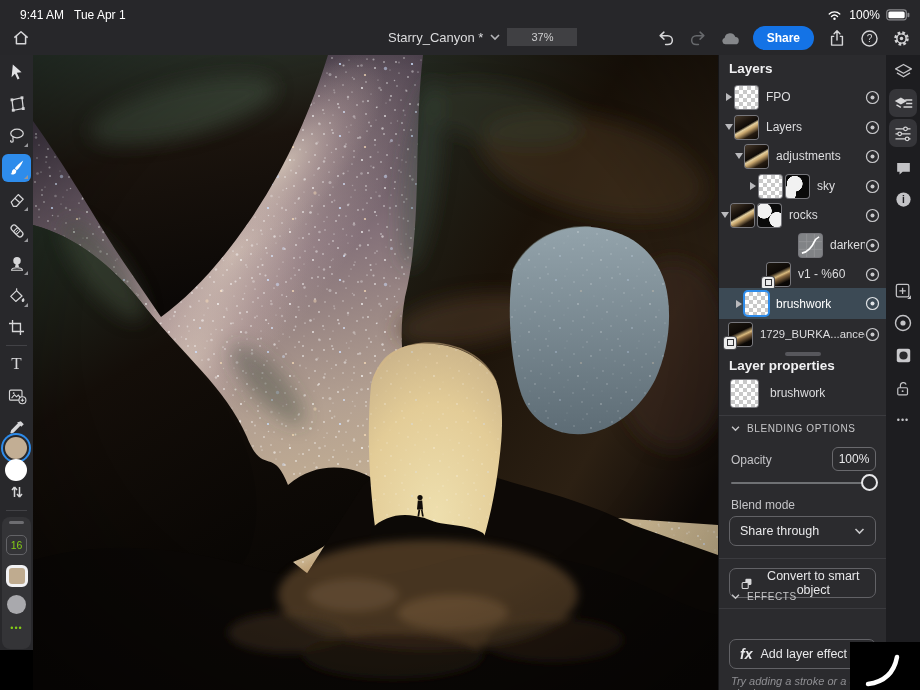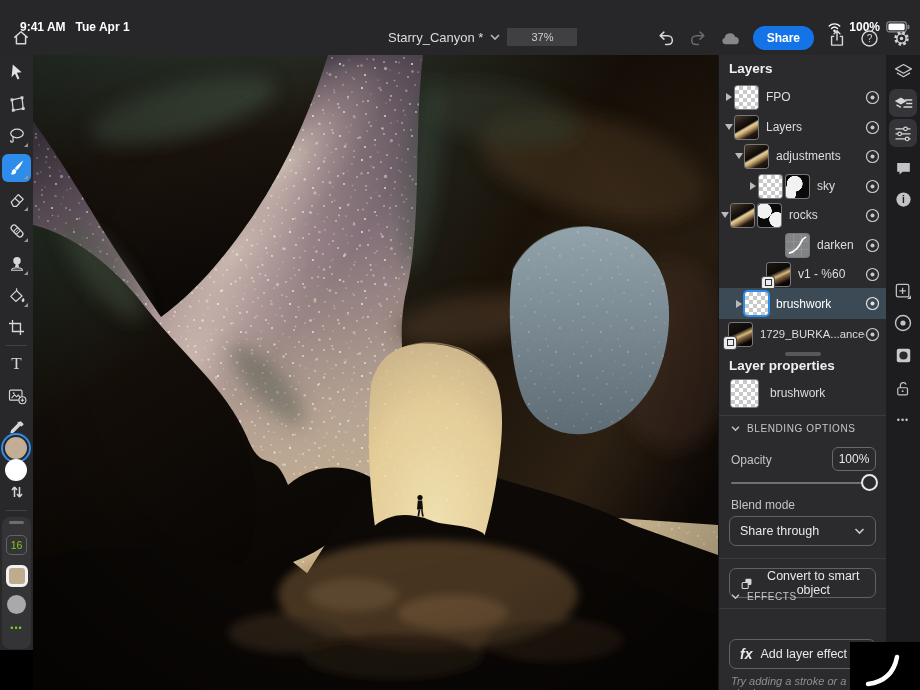--- a/index.html
+++ b/index.html
@@ -1,20 +1,20 @@
 <!DOCTYPE html>
 <html><head>
 <meta charset="utf-8">
 <style>
   html,body{margin:0;padding:0;background:#000;}
   *{box-sizing:border-box;font-family:"Liberation Sans",sans-serif;}
   #app{position:relative;width:920px;height:690px;background:#000;overflow:hidden;color:#e6e6e8;}
   
   #topbar{position:absolute;left:0;top:0;width:920px;height:55px;background:#27272a;z-index:5;}
-  #statusbar{position:absolute;left:0;top:16px;width:100%;height:22px;display:flex;align-items:center;font-size:12px;font-weight:bold;color:#fff;}
+  #statusbar{position:absolute;left:0;top:4px;width:100%;height:22px;display:flex;align-items:center;font-size:12px;font-weight:normal;color:#fff;}
   #statusbar .left{margin-left:20px;display:flex;gap:10px;}
   #statusbar .right{margin-left:auto;margin-right:10px;display:flex;align-items:center;gap:6px;}
   #doctitle{position:absolute;left:388px;top:28px;display:flex;align-items:center;gap:7px;}
   #doctitle .t{font-size:13px;color:#dcdcde;}
   .zoombadge{background:#404043;border-radius:0;padding:3px 24px;font-size:11px;color:#cfcfd1;}
   #topright{position:absolute;right:6px;top:25px;display:flex;align-items:center;gap:6px;}
   .tbtn{width:26px;height:26px;display:flex;align-items:center;justify-content:center;border-radius:6px;background:transparent;border:none;padding:0;cursor:pointer;}
   .share{background:#1473e6;color:#fff;font-size:12px;font-weight:bold;border:none;border-radius:13px;height:24px;padding:0 14px;margin:0 4px;}
   
   #lefttools{position:absolute;left:0;top:55px;width:33px;height:595px;background:#28282b;z-index:4;}
@@ -475,21 +475,21 @@
       <span class="thumb maskB" style="margin-left:4px;"></span>
       <span class="lname">rocks</span>
       <button class="eyeb">
           <svg width="15" height="15" viewBox="0 0 15 15">
             <circle cx="7.5" cy="7.5" r="6" stroke="#c9c9cc" stroke-width="1.2" fill="none"></circle>
             <circle cx="7.5" cy="7.5" r="2" fill="#c9c9cc"></circle>
           </svg>
         </button>
     </div>
 
-    <div class="lrow" style="top:175px;padding-left:55px;">
+    <div class="lrow" style="top:175px;padding-left:36px;margin-left:32px;">
       <span class="tri"></span>
       <span class="thumb curveTh">
         <svg width="23" height="23" viewBox="0 0 24 24">
             <path d="M8 0 V24 M16 0 V24 M0 8 H24 M0 16 H24" stroke="#9b9da1" stroke-width="0.6"></path>
             <path d="M3 20 C9 19 14 13 16 8 C17 5 19 4 21 3" stroke="#fff" stroke-width="1.7" fill="none"></path>
           </svg>
       </span>
       <span class="lname">darken</span>
       <button class="eyeb">
           <svg width="15" height="15" viewBox="0 0 15 15">

